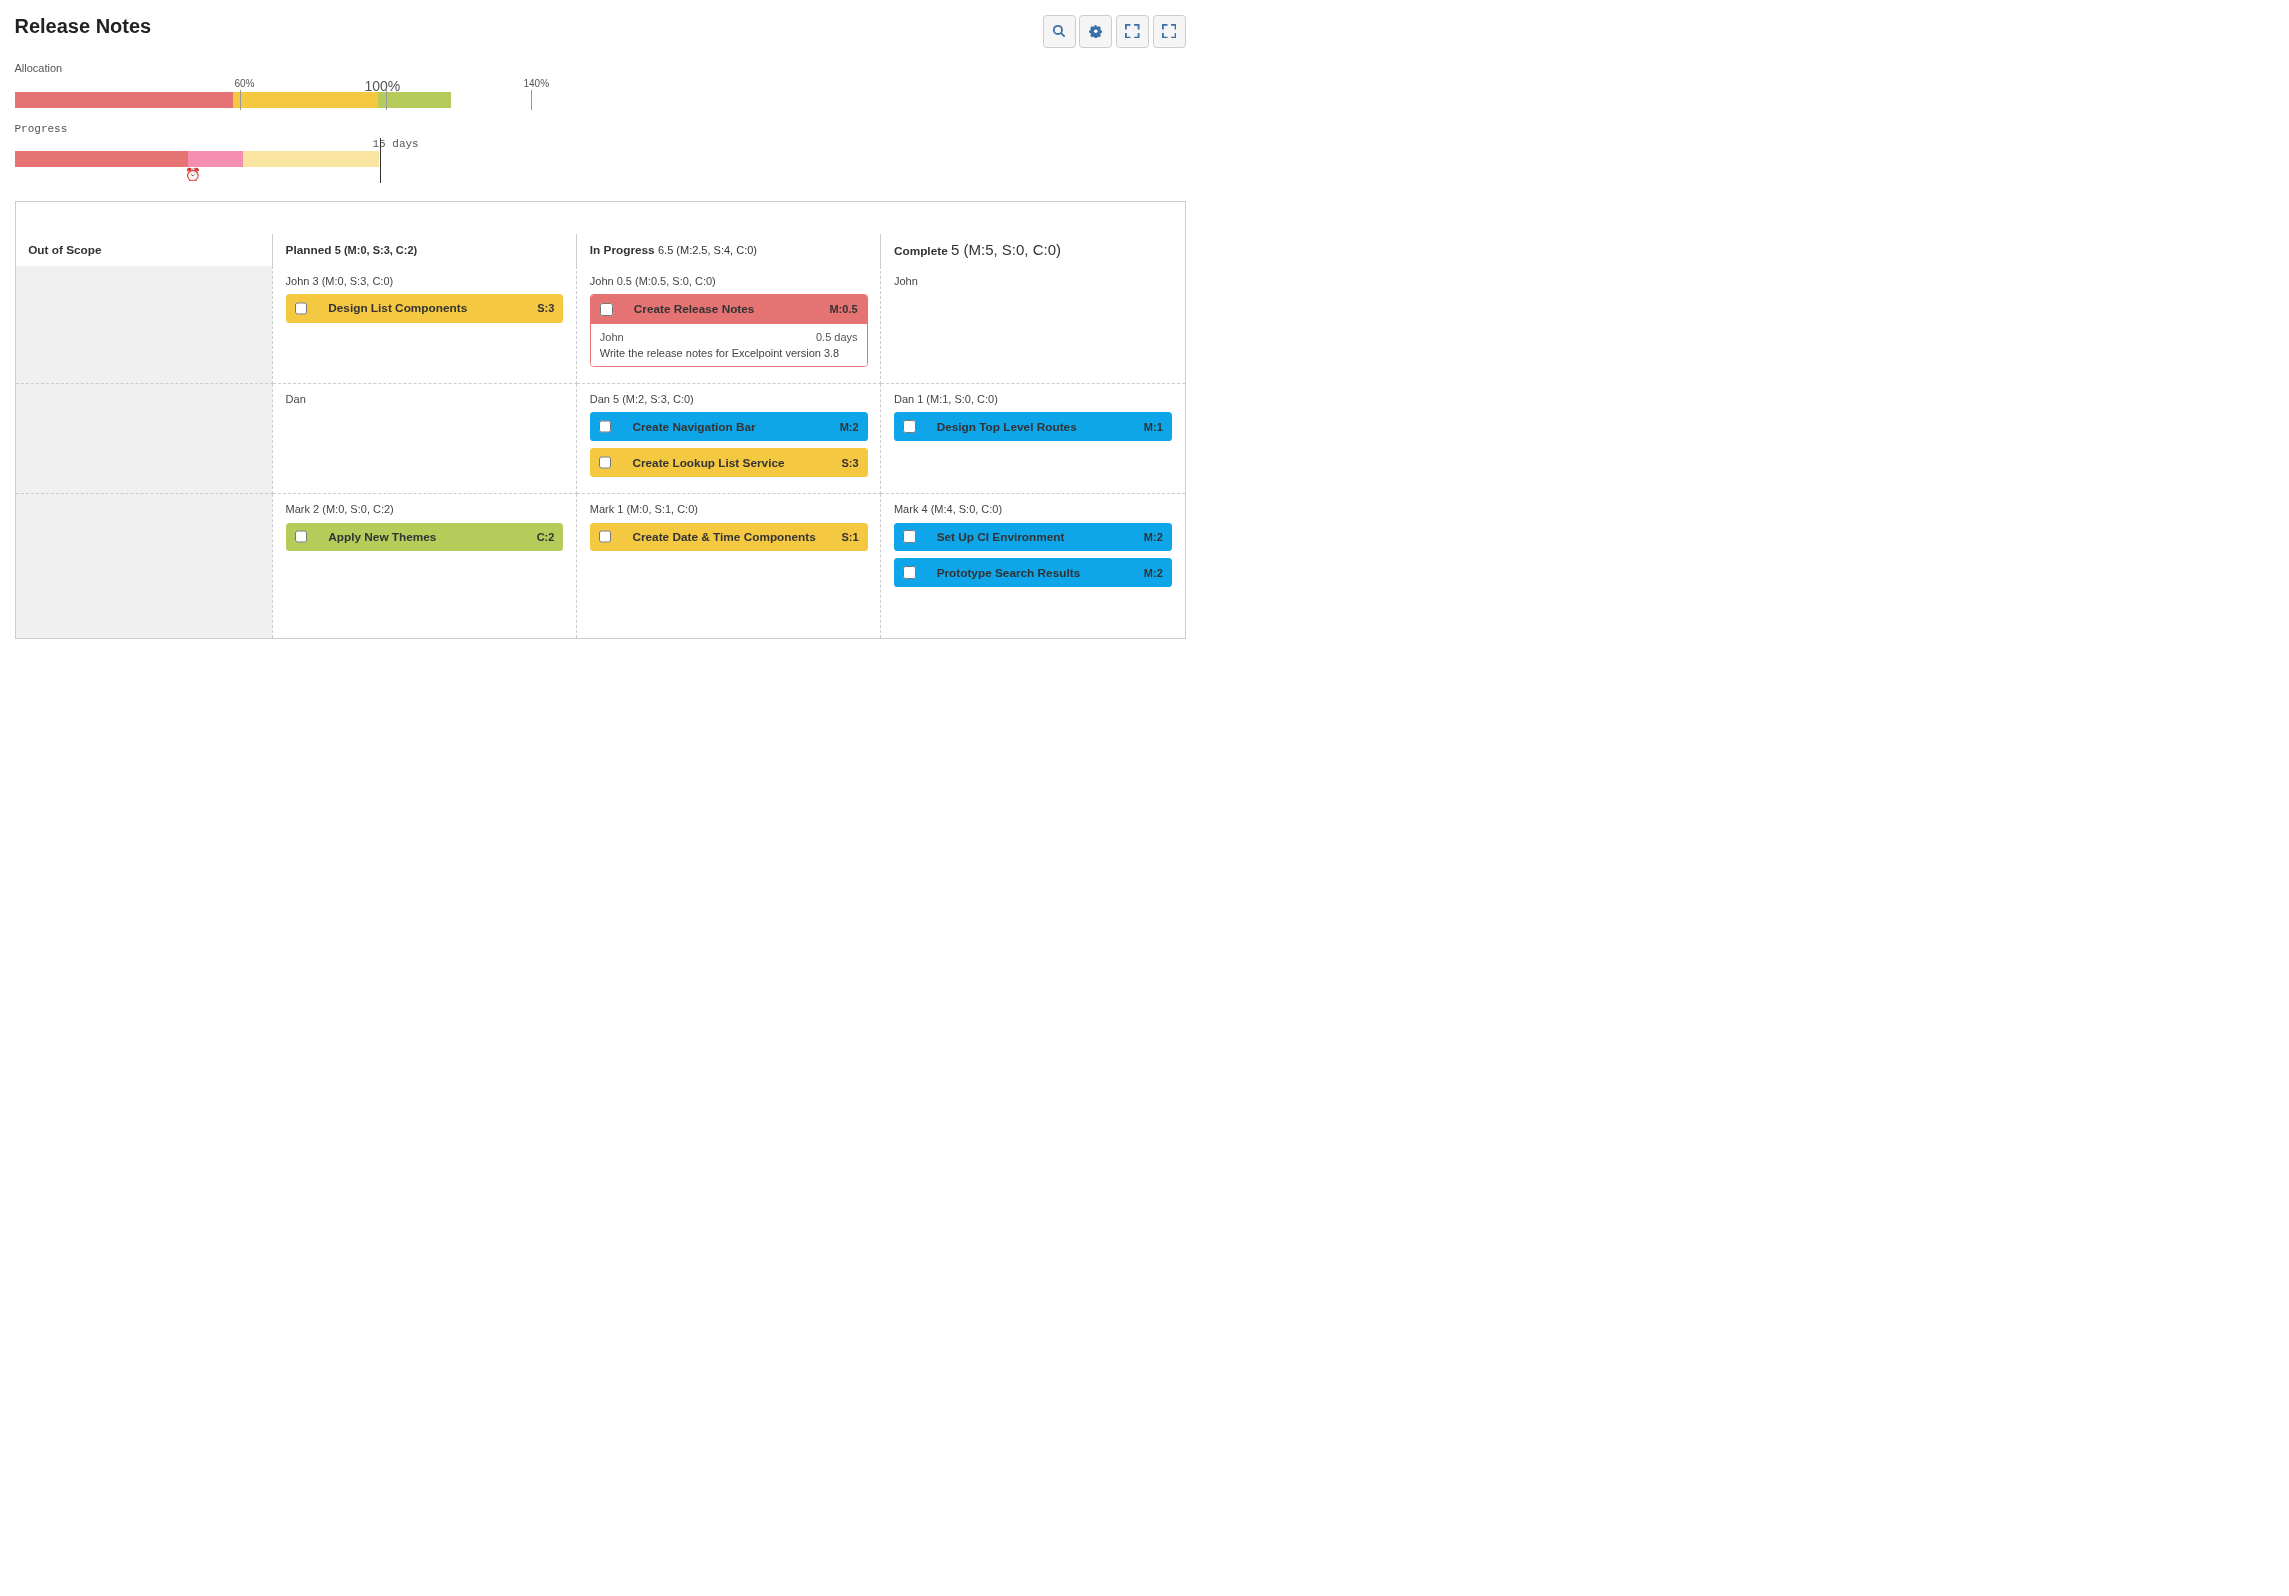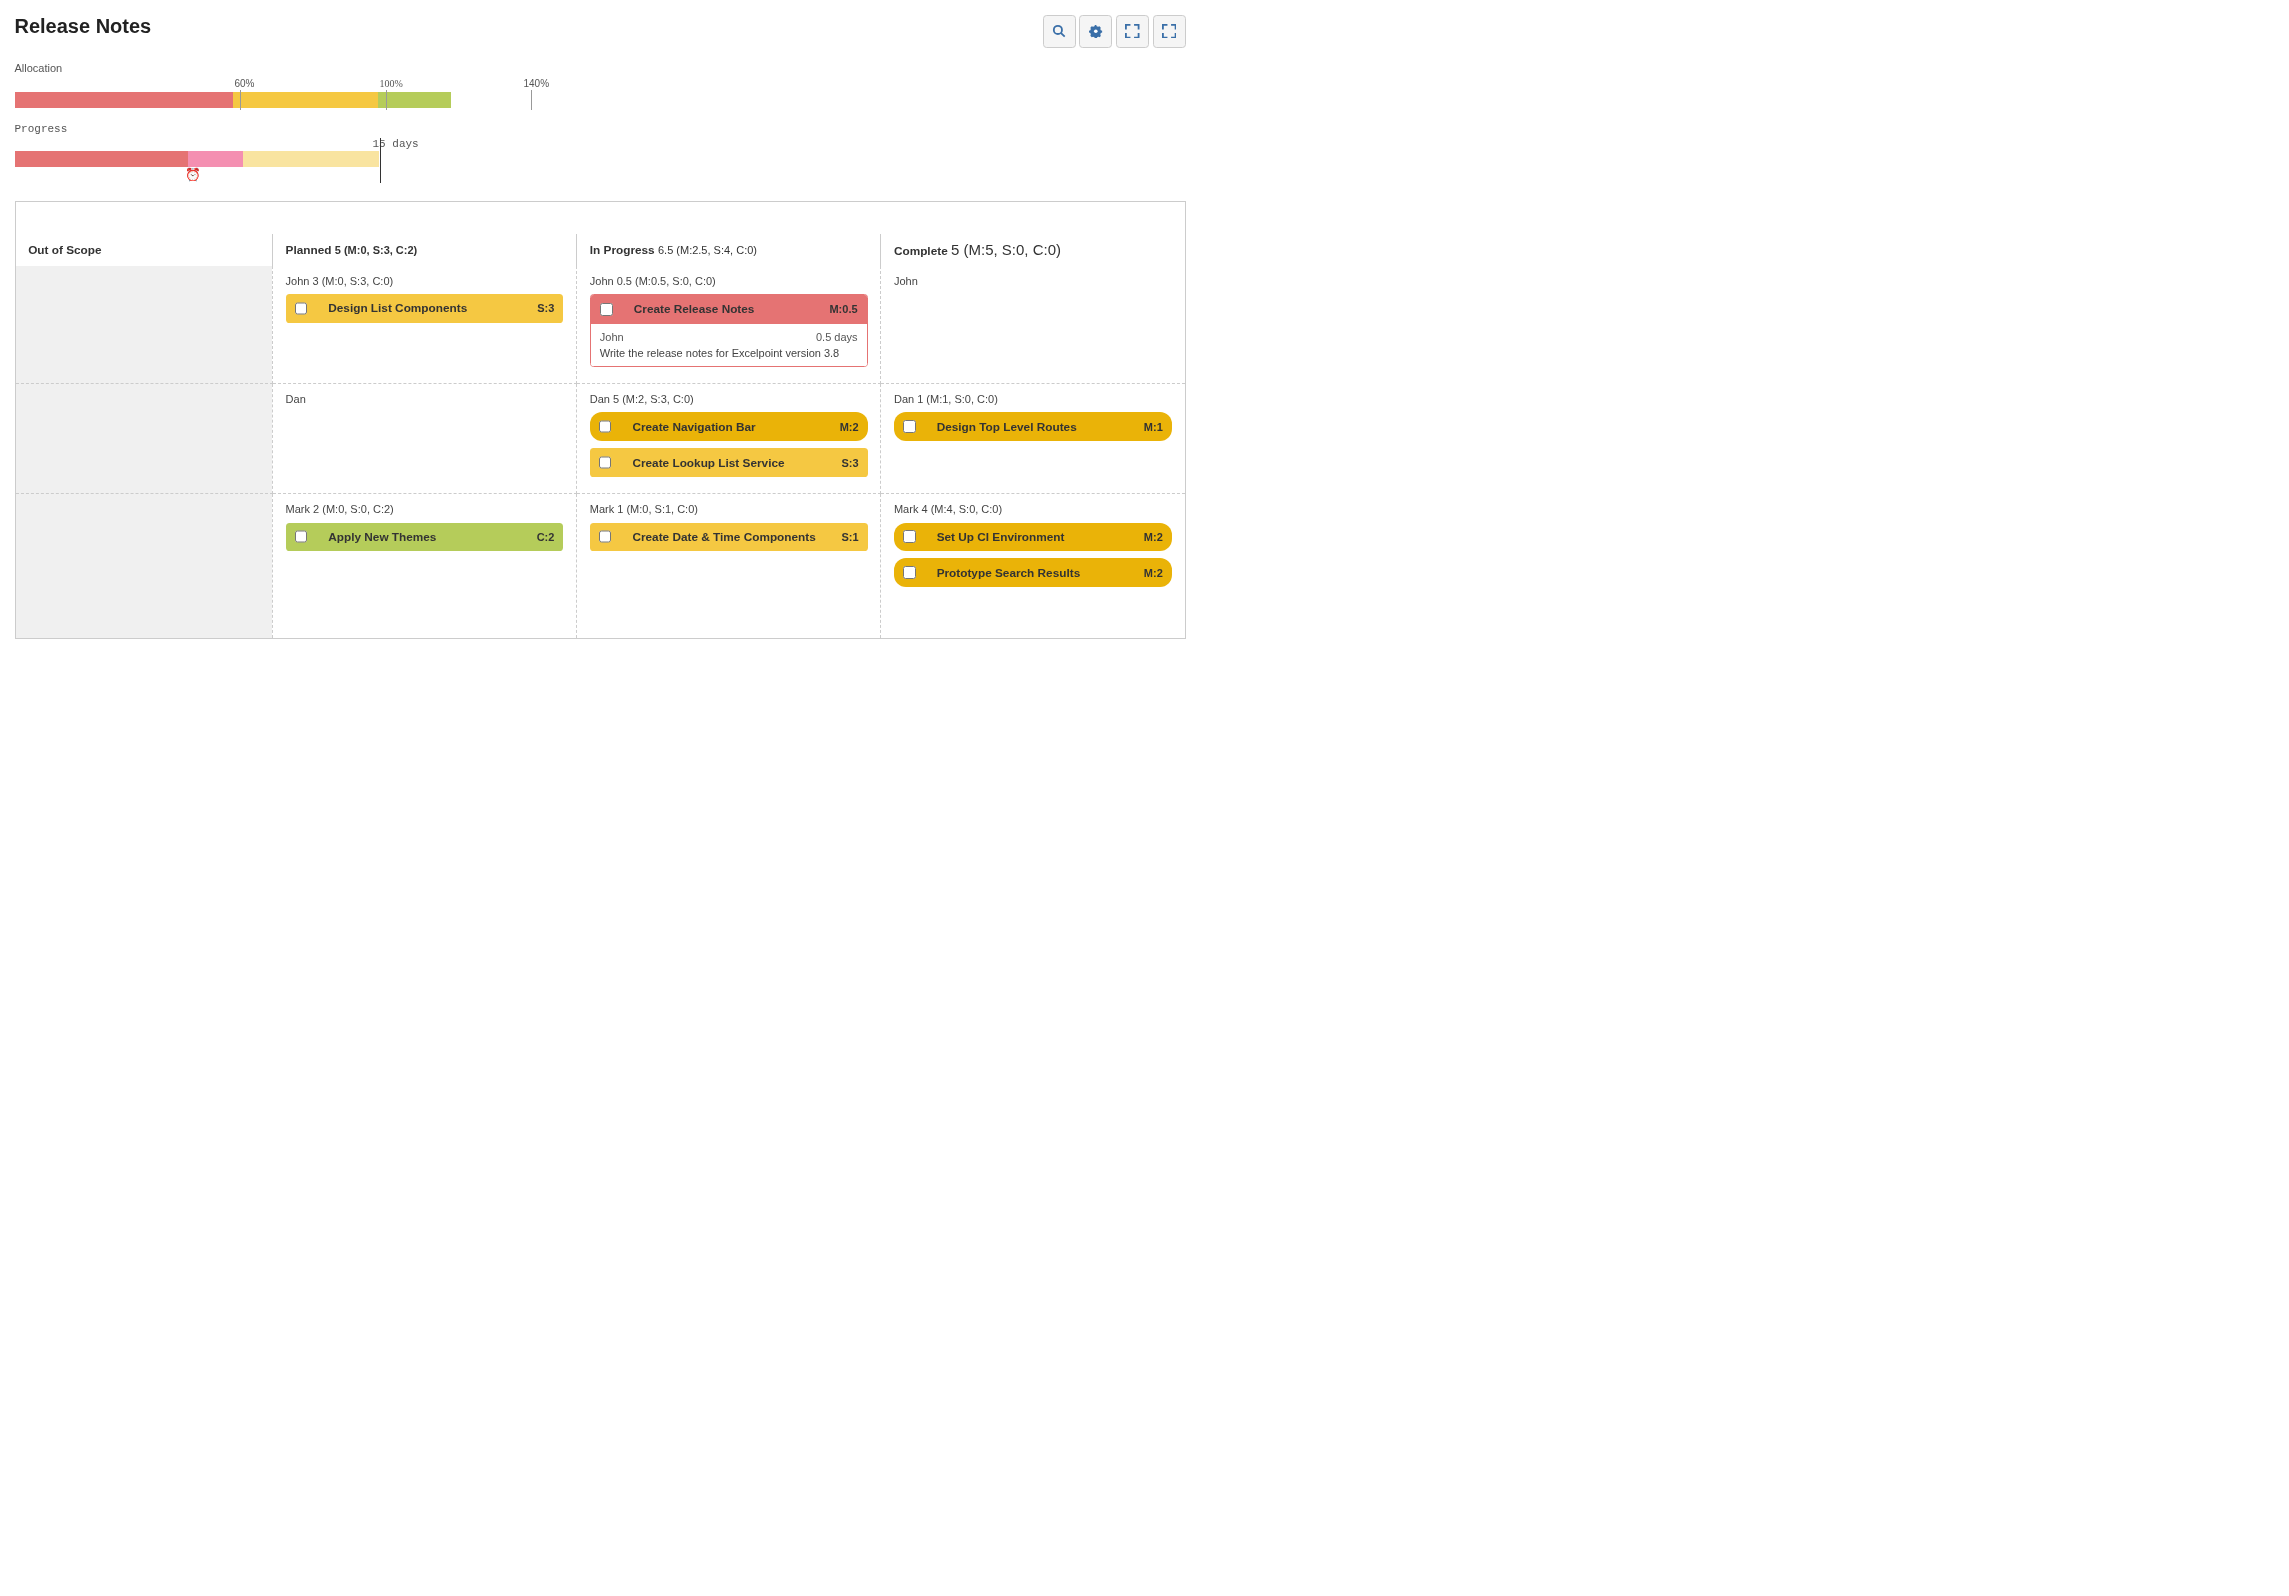--- a/index.html
+++ b/index.html
@@ -36,21 +36,21 @@
     .person-header { font-size: 11px; color: #444; margin-bottom: 7.3px; }
 
     
     .task-card {
       border-radius: 3.6px; padding: 7.3px 9px; margin-bottom: 7.3px; display: flex;
       align-items: center; justify-content: space-between; font-weight: bold; font-size: 11.8px;
     }
     .task-card-left { display: flex; align-items: center; gap: 21px; }
     .task-card input[type=checkbox] { width: 12.7px; height: 12.7px; cursor: pointer; }
     .card-yellow { background: #f5c842; color: #333; }
-    .card-red { background: #eab308; color: #333; border-radius: 12px; }
+    .card-red { background: #0ea5e9; color: #333; }
     .card-green { background: #b5cc5a; color: #333; }
     .task-badge { font-size: 11px; font-weight: bold; white-space: nowrap; }
 
     
     .task-card-expanded { border: 0.9px solid #e57373; border-radius: 3.6px; margin-bottom: 7.3px; overflow: hidden; }
     .task-card-expanded .card-header { background: #e57373; padding: 7.3px 9px; display: flex; align-items: center; justify-content: space-between; font-weight: bold; }
     .task-card-expanded .card-body { padding: 7.3px 9px; background: #fff; }
     .card-detail-row { display: flex; justify-content: space-between; font-size: 11px; color: #555; margin-bottom: 3.6px; }
     .card-detail-desc { font-size: 11px; color: #444; }
 
@@ -99,21 +99,21 @@
     </div>
   </div>
 
   <div class="charts-area">
 
     <div class="chart-row">
       <div class="chart-label">Allocation</div>
       <div style="position:relative; height: 36px; width: 545px;">
 
         <span style="position:absolute; left:220px; top:0; font-size:10px; color:#555;">60%</span>
-        <span style="position:absolute; left:365px; top:0; font-size:10px; color:#555;font-family:Liberation Serif, serif;">100%</span>
+        <span style="position:absolute; left:350px; top:0; font-size:14px; color:#555;">100%</span>
         <span style="position:absolute; left:509px; top:0; font-size:10px; color:#555;">140%</span>
 
         <div style="position:absolute; top:14.5px; display:flex; height:16.4px; width:527px;">
           <div style="background:#e57373; width:218px; height:16.4px;"></div>
           <div style="background:#f5c842; width:145px; height:16.4px;"></div>
           <div style="background:#b5cc5a; width:73px; height:16.4px;"></div>
         </div>
 
         <div style="position:absolute; left:225px; top:12.7px; width:0.9px; height:20px; background:#999;"></div>
         <div style="position:absolute; left:371px; top:12.7px; width:0.9px; height:20px; background:#999;"></div>

